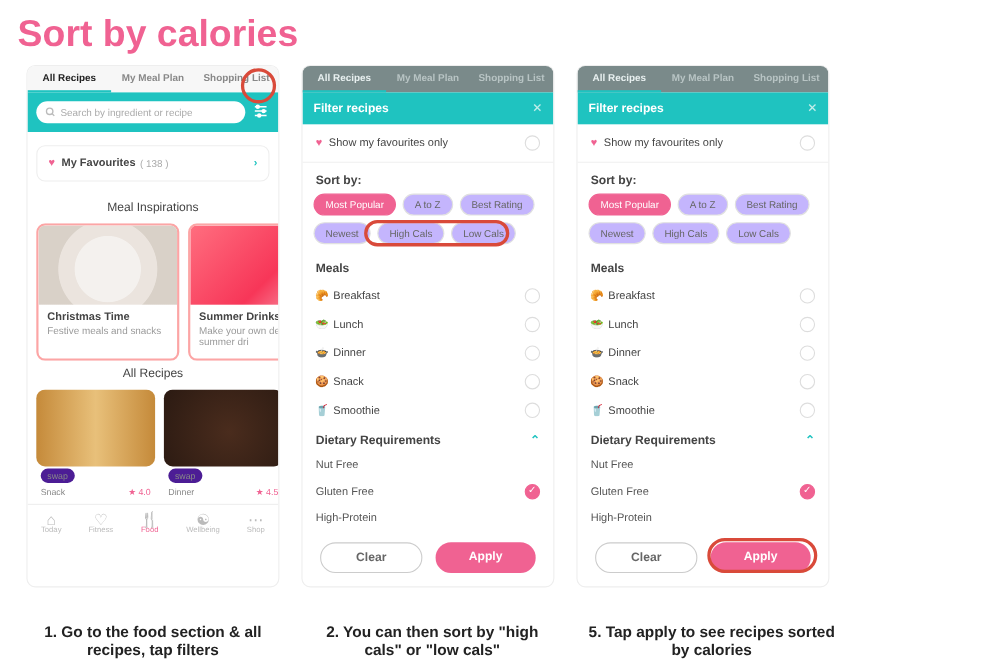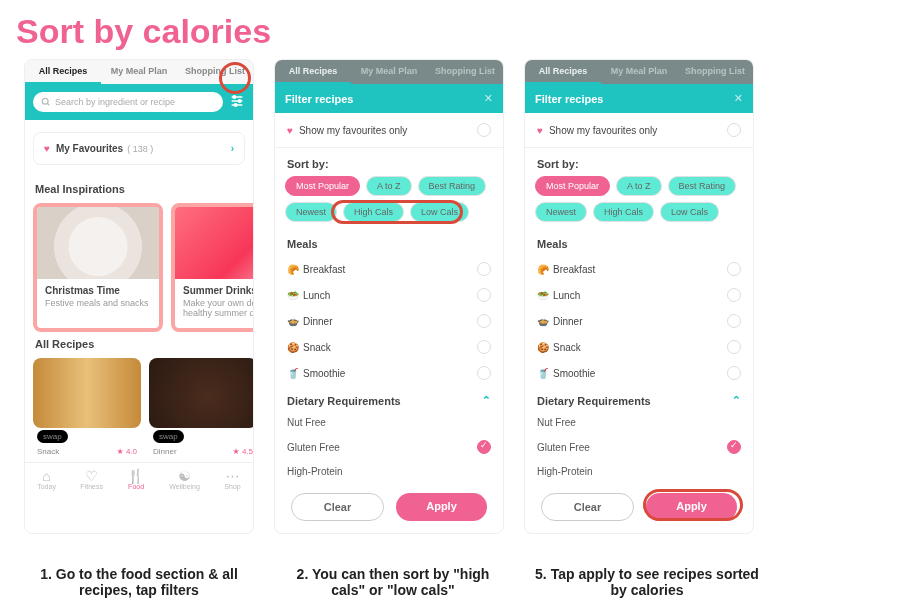--- a/index.html
+++ b/index.html
@@ -15,49 +15,49 @@
   .tabs.dim .tab.active { color: #e8f0f0; border-bottom: 2px solid #1fc3c0; }
   .searchbar { background: #1fc3c0; padding: 8px; display: flex; align-items: center; }
   .search { flex: 1; background: #fff; border-radius: 14px; padding: 5px 8px; color: #aaa; font-size: 9px; display: flex; align-items: center; }
   .search svg { margin-right: 4px; }
   .filter-icon { margin-left: 6px; color: #fff; position: relative; }
   .circle-highlight { position: absolute; border: 3px solid #d94a3a; border-radius: 50%; pointer-events: none; }
   .fav-row { margin: 12px 8px; background: #fff; border: 1px solid #eee; border-radius: 8px; padding: 10px; display: flex; align-items: center; font-weight: 700; }
   .heart { color: #f06292; margin-right: 6px; }
   .count { color: #aaa; font-weight: 400; margin-left: 4px; font-size: 9px; }
   .chev { margin-left: auto; color: #1fc3c0; font-weight: 700; }
-  .section-title { font-weight: 700; padding: 6px 10px 8px; font-size: 11px; }
+  .section-title { font-weight: 400; padding: 6px 10px 8px; font-size: 11px; text-align: center; }
   .hscroll { display: flex; gap: 8px; padding: 0 8px; overflow: hidden; }
-  .card { flex: 0 0 130px; border: 4px solid #fca5a5; border-radius: 8px; overflow: hidden; background: #fff; }
+  .card { flex: 0 0 130px; border: 2px solid #fca5a5; border-radius: 8px; overflow: hidden; background: #fff; }
   .thumb { width: 100%; height: 72px; }
   .thumb.t1 { background: radial-gradient(circle at 50% 55%, #f4f1ee 0 40%, #ebe4de 41% 60%, #d9d1c8 61% 100%); }
   .thumb.t2 { background: linear-gradient(135deg, #ff6e7f 0%, #f73658 60%, #f7b0bd 100%); }
   .thumb.t3 { background: linear-gradient(90deg, #c58a3a, #e8c07a 50%, #c58a3a); }
   .thumb.t4 { background: radial-gradient(circle at 55% 55%, #4a2c1d, #2b1a12); }
   .card-body { padding: 6px 8px 10px; }
   .card-title { font-weight: 700; font-size: 10px; }
   .card-sub { color: #9a9a9a; font-size: 9px; margin-top: 2px; }
   .meta { display: flex; align-items: center; justify-content: space-between; font-size: 8px; color: #888; padding: 2px 4px; }
-  .badge { background: #000000; border-radius: 8px; padding: 2px 6px; font-size: 8px; }
+  .badge { background: #4c1d95; border-radius: 8px; padding: 2px 6px; font-size: 8px; }
   .star { color: #f06292; }
   .bottom-nav { display: flex; justify-content: space-around; padding: 6px 0 8px; border-top: 1px solid #eee; margin-top: 4px; }
   .nav-item { display: flex; flex-direction: column; align-items: center; font-size: 7px; color: #bbb; }
   .nav-item.active { color: #f06292; }
   .nav-icon { font-size: 14px; line-height: 14px; }
 
   .modal-dim { position: relative; }
   .modal-header { background: #1fc3c0; color: #fff; padding: 8px 10px; display: flex; align-items: center; justify-content: space-between; font-weight: 700; font-size: 11px; }
   .close { color: #c3eeea; font-weight: 400; }
   .fav-line { display: flex; align-items: center; padding: 10px 12px; border-bottom: 1px solid #f0f0f0; }
   .check { margin-left: auto; width: 14px; height: 14px; border-radius: 50%; border: 1.5px solid #ddd; }
   .check.on { background: #f06292; border-color: #f06292; position: relative; }
   .check.on:after { content: "✓"; color: #fff; font-size: 9px; position: absolute; top: -1px; left: 2px; }
   .group-label { font-weight: 800; font-size: 11px; padding: 10px 12px 6px; }
   .chips { display: flex; flex-wrap: wrap; gap: 6px; padding: 0 10px 6px; }
-  .chip { border: 1px solid #e0e0e0; border-radius: 12px; padding: 4px 10px; font-size: 9px; color: #666; background: #5eead4; }
+  .chip { border: 1px solid #e0e0e0; border-radius: 12px; padding: 4px 10px; font-size: 9px; color: #666; background: #c4b5fd; }
   .chip.sel { background: #f06292; border-color: #f06292; color: #fff; }
   .chips-highlight { position: absolute; border: 3px solid #d94a3a; border-radius: 14px; pointer-events: none; }
   .meal-row { display: flex; align-items: center; padding: 6px 12px; }
   .emoji { width: 16px; }
   .dietary-head { display: flex; align-items: center; padding: 8px 12px 4px; font-weight: 800; font-size: 11px; }
   .exp { margin-left: auto; color: #1fc3c0; font-size: 11px; }
   .diet-row { display: flex; align-items: center; padding: 6px 12px; font-size: 10px; color: #555; }
   .footer-btns { display: flex; gap: 12px; padding: 10px 16px 12px; }
   .btn { flex: 1; text-align: center; padding: 7px 0; border-radius: 16px; font-size: 11px; font-weight: 700; }
   .btn.clear { border: 1px solid #ccc; background: #fff; color: #666; }

